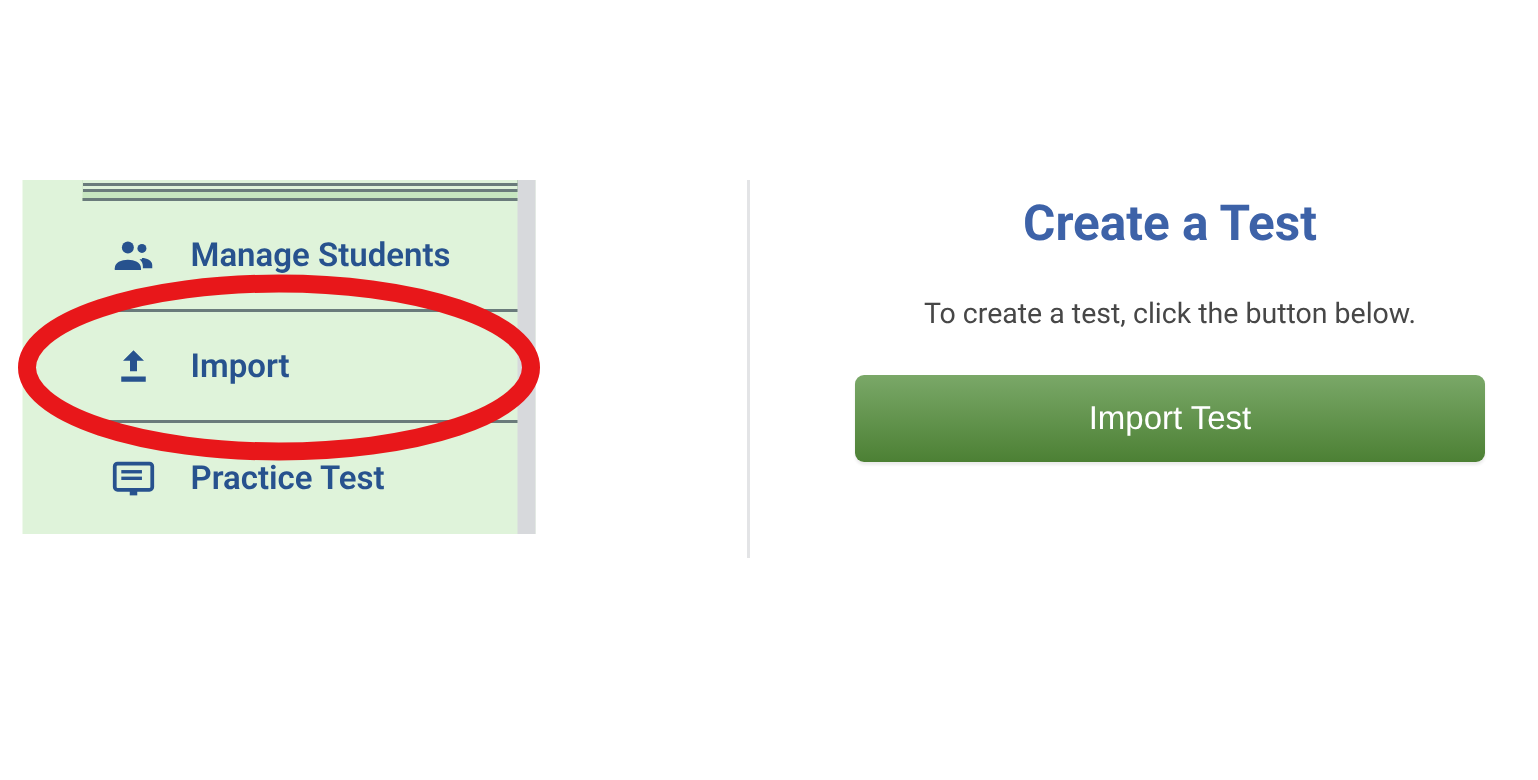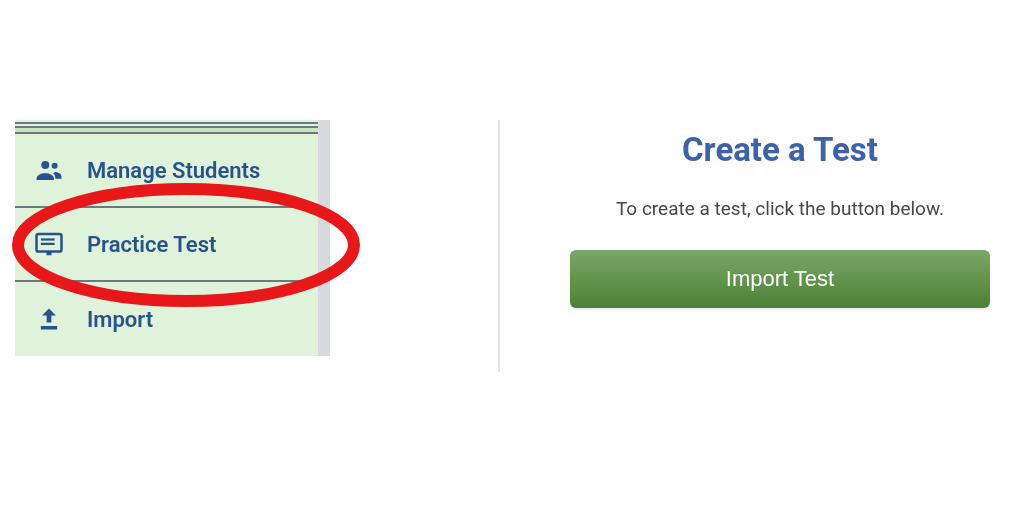--- a/index.html
+++ b/index.html
@@ -13,23 +13,24 @@
   }
 
   
   .sidebar-wrap {
     position: absolute;
     left: 15px;
     top: 120px;
     width: 345px;
   }
   .sidebar {
-    width: 315px;
+    width: 342px;
     border-right: 12px solid #d7d9dc;
     background: #dff3da;
+    padding-left: 40px;
   }
   .sidebar-header-strip {
     height: 14px;
     border-bottom: 2px solid #6a7b7b;
     background: #c7e6c0;
     box-shadow:
       inset 0 2px 0 #dff3da,
       inset 0 4px 0 #6a7b7b,
       inset 0 6px 0 #dff3da,
       inset 0 8px 0 #6a7b7b;
@@ -119,38 +120,38 @@
           <circle cx="16.5" cy="8.5" r="2.4"></circle>
           <path d="M2 19c0-3 3.5-4.5 7-4.5s7 1.5 7 4.5v1H2z"></path>
           <path d="M16.5 13.6c2.5 0 5.5 1.2 5.5 3.7V19h-5v-1c0-1.5-.7-2.8-1.8-3.7.4-.1.9-.1 1.3-.1z"></path>
         </svg>
       </span>
       <span>Manage Students</span>
     </div>
 
     <div class="sidebar-item">
       <span class="icon">
+        <svg viewBox="0 0 24 24" width="28" height="28">
+          <path d="M12 3l6 6h-4v6h-4V9H6z"></path>
+          <rect x="5" y="18" width="14" height="3"></rect>
+        </svg>
+      </span>
+      <span>Import</span>
+    </div>
+
+    <div class="sidebar-item">
+      <span class="icon">
         <svg viewBox="0 0 24 24" width="30" height="30">
           <rect x="2" y="4" width="20" height="14" rx="1.5" ry="1.5" fill="none" stroke="#27528e" stroke-width="2"></rect>
           <rect x="5.5" y="7.5" width="11" height="1.8"></rect>
           <rect x="5.5" y="11" width="11" height="1.8"></rect>
           <rect x="10" y="18" width="4" height="3"></rect>
         </svg>
       </span>
       <span>Practice Test</span>
-    </div>
-
-    <div class="sidebar-item">
-      <span class="icon">
-        <svg viewBox="0 0 24 24" width="28" height="28">
-          <path d="M12 3l6 6h-4v6h-4V9H6z"></path>
-          <rect x="5" y="18" width="14" height="3"></rect>
-        </svg>
-      </span>
-      <span>Import</span>
     </div>
   </div>
 
   <svg class="annotation-ellipse" viewBox="0 0 352 130">
     <ellipse cx="176" cy="65" rx="168" ry="56" fill="none" stroke="#e8171a" stroke-width="12"></ellipse>
   </svg>
 </div>
 
 <div class="divider"></div>
 

